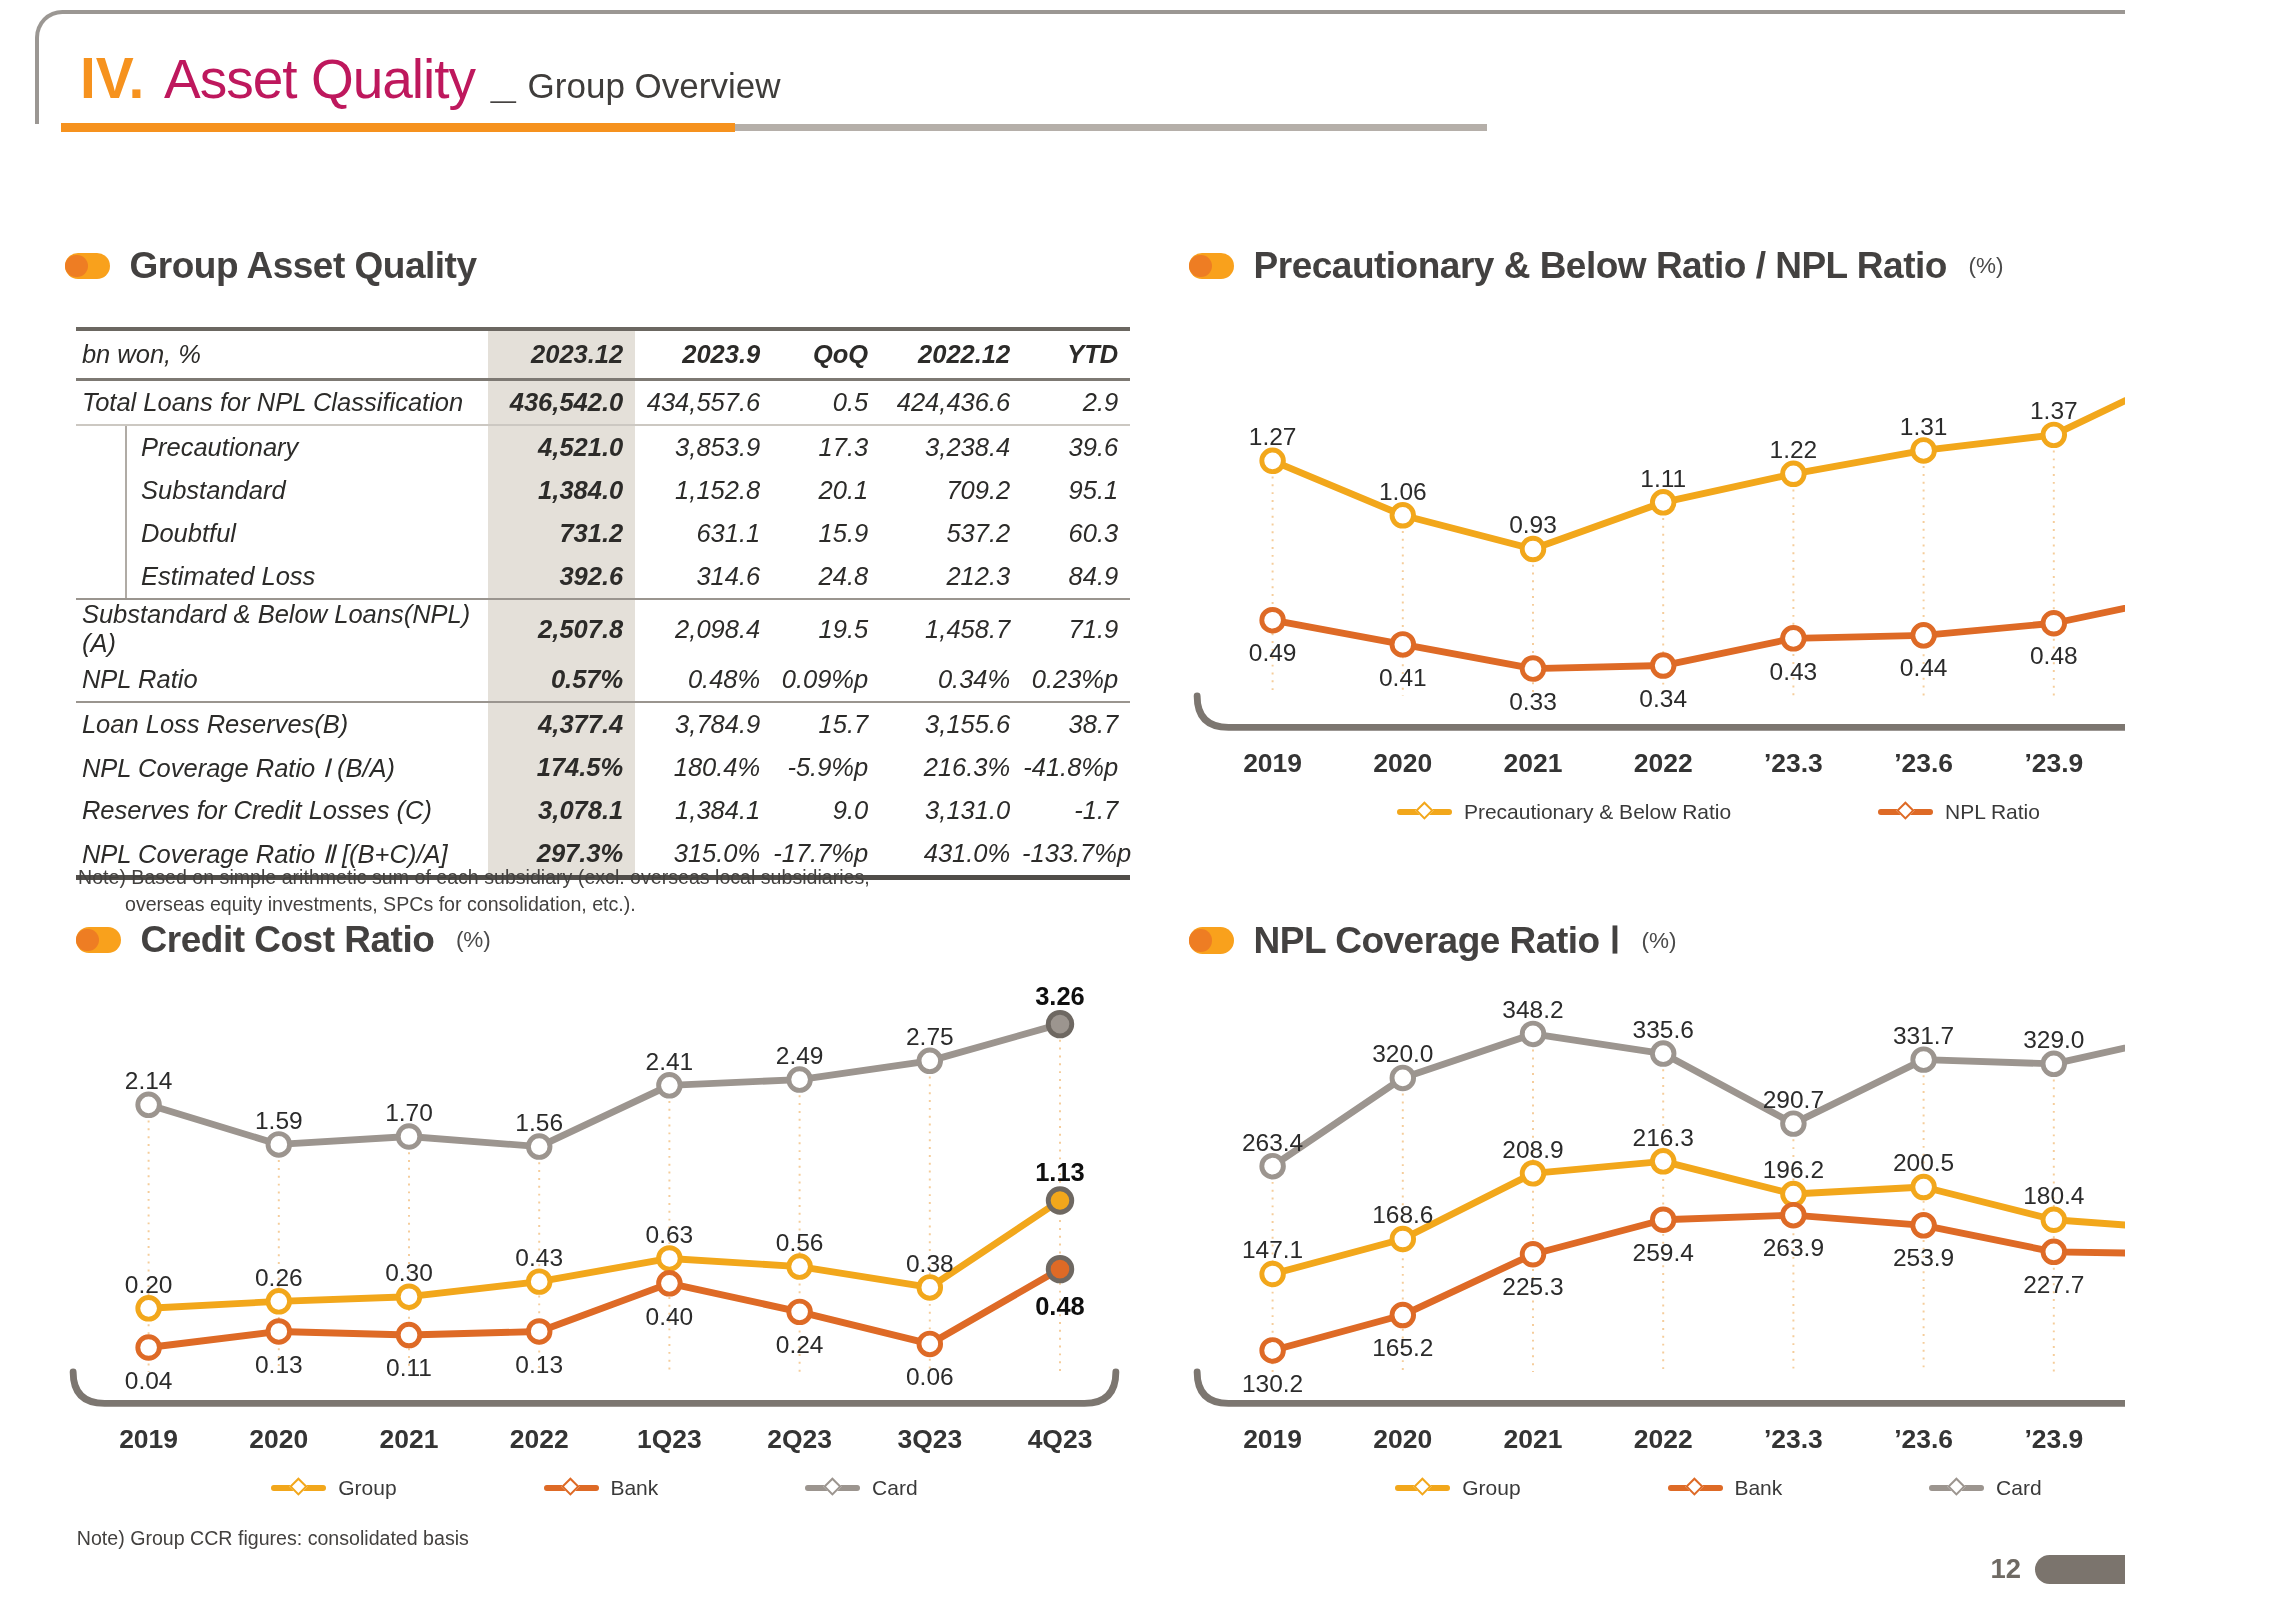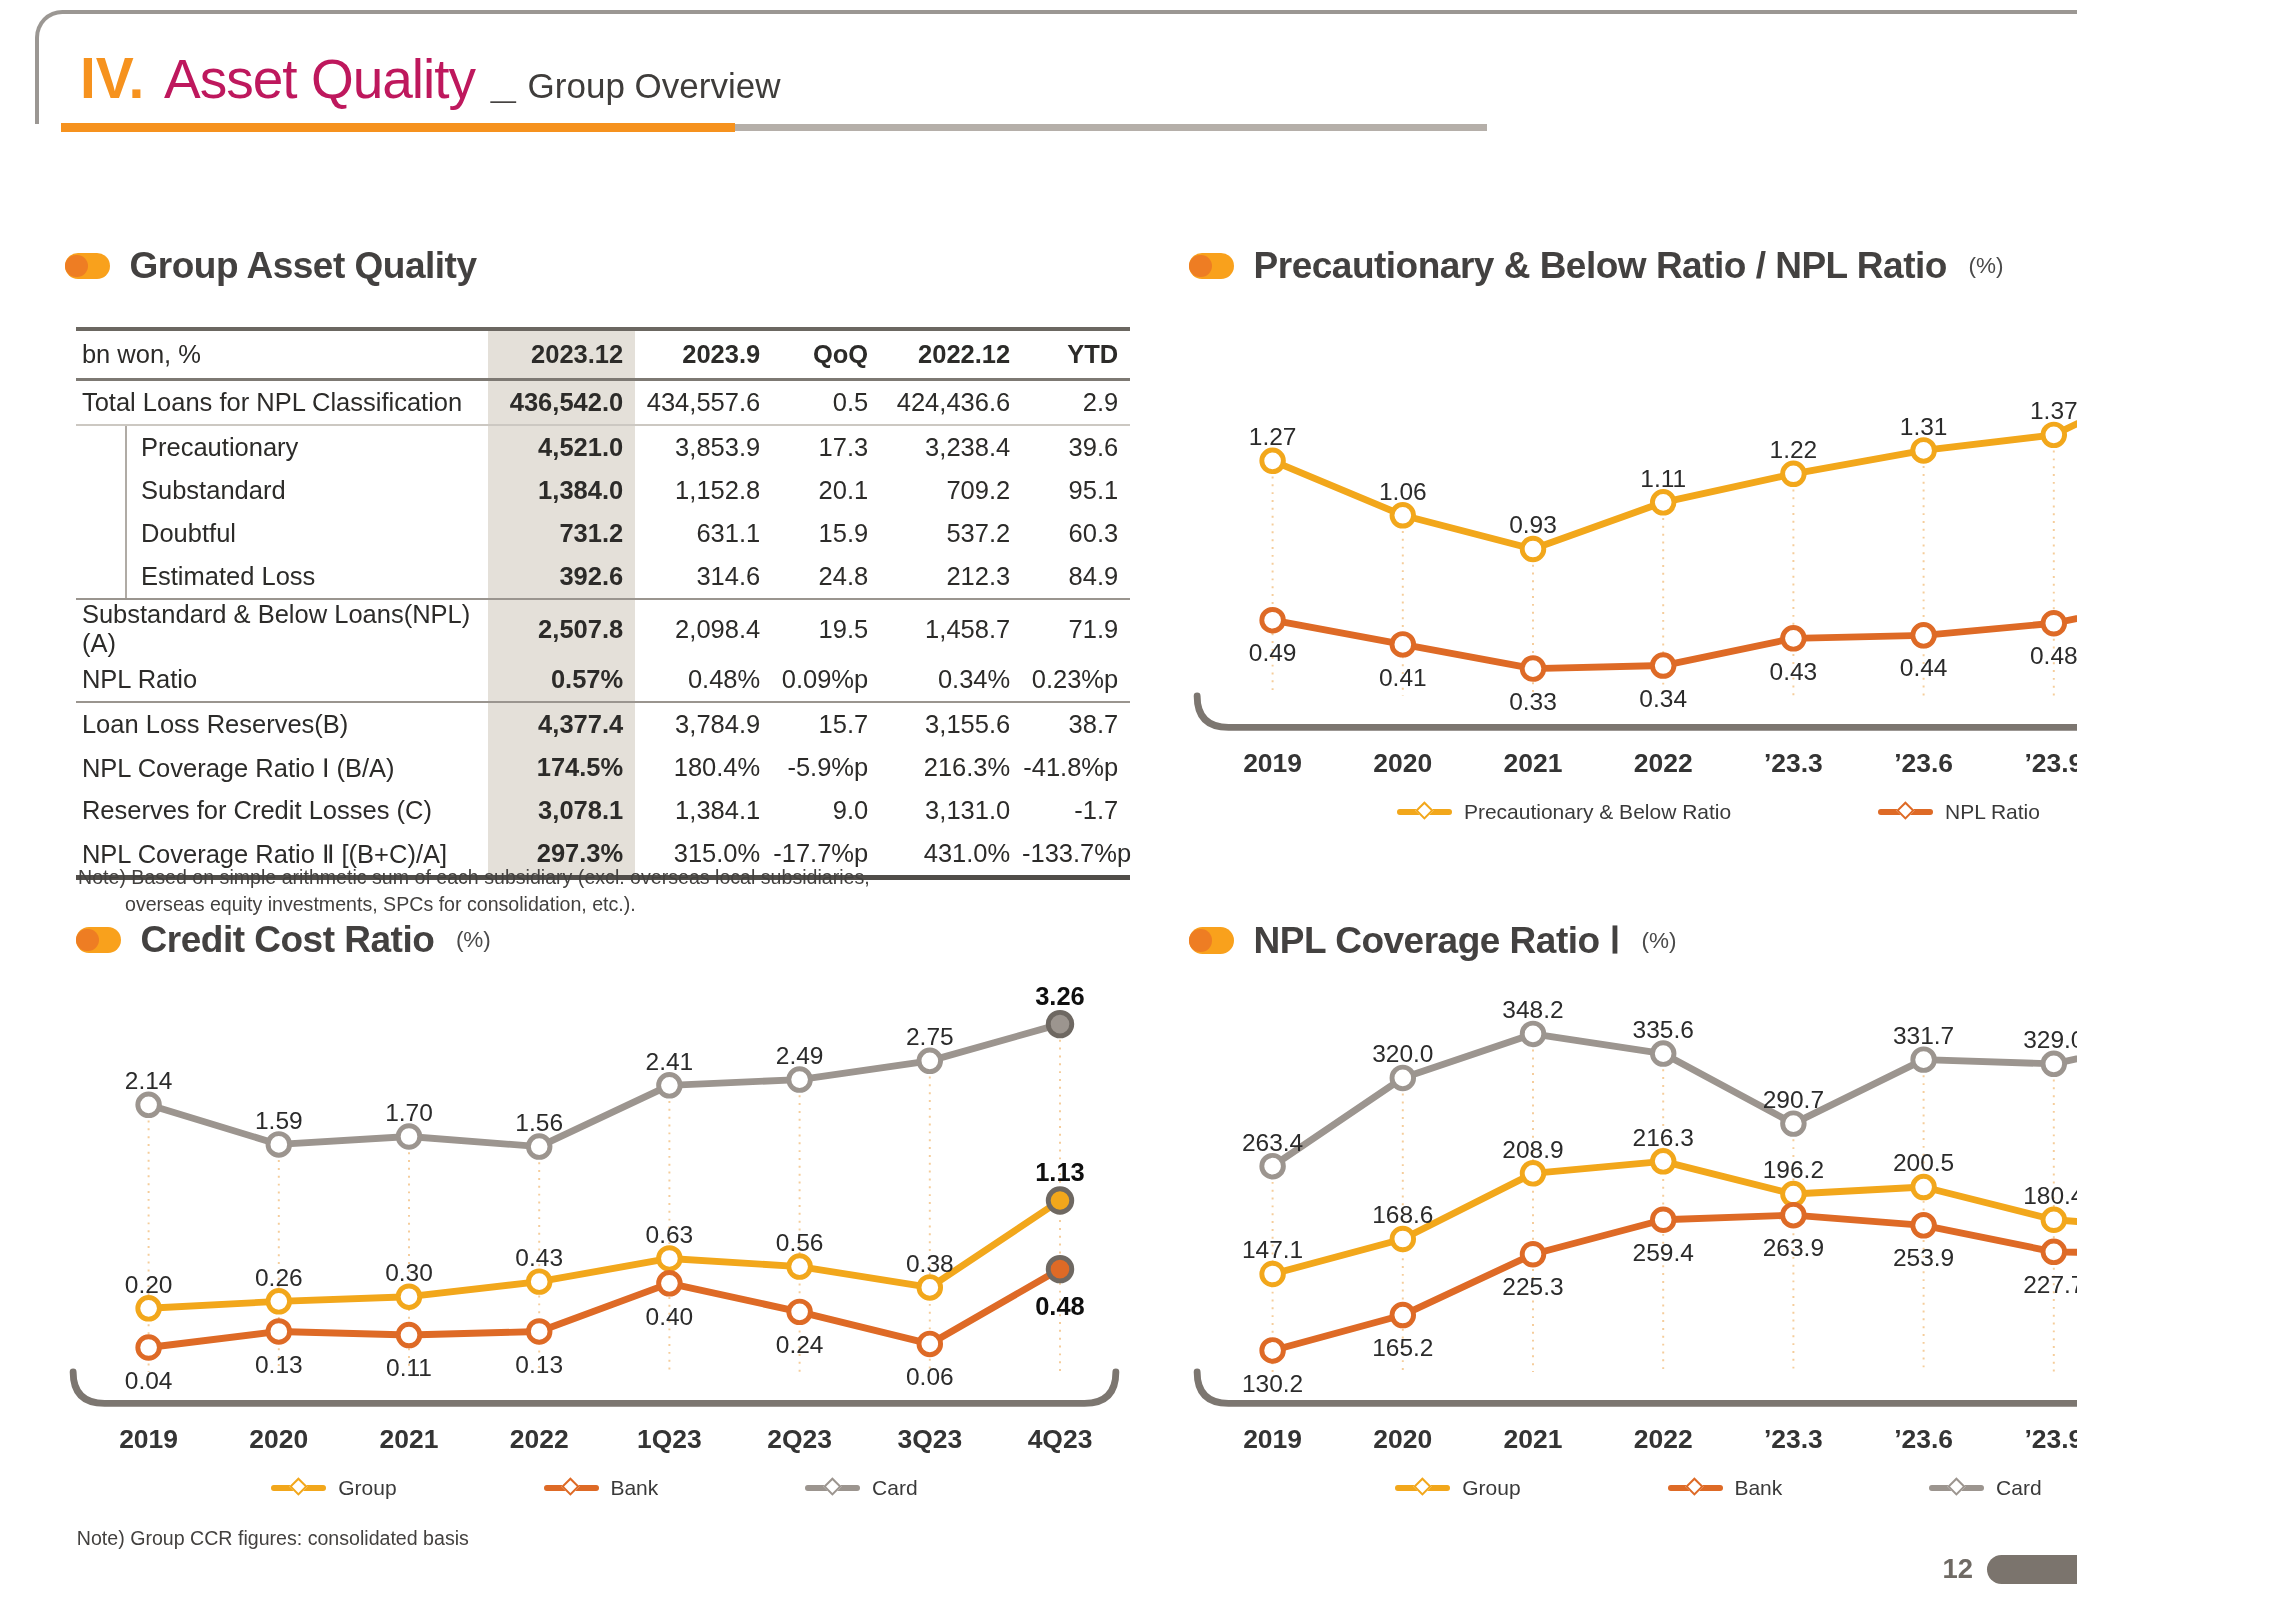--- a/index.html
+++ b/index.html
@@ -1,33 +1,33 @@
 <!DOCTYPE html>
 <html><head>
 <meta charset="utf-8">
 <style>
   html,body{margin:0;padding:0;background:#fff;}
   .slide{position:relative;width:2077px;height:1621px;background:#ffffff;overflow:hidden;
-         font-family:"Liberation Sans",sans-serif;color:#3a3938;}
+         font-family:"Liberation Sans",sans-serif;color:#3a3938;padding-left:48px;}
   .frame{position:absolute;left:35px;top:9.8px;width:2211px;height:110px;
          border:4.9px solid #9b9793;border-bottom:none;border-radius:27.4px 27.4px 0 0;}
   .htitle{position:absolute;left:80px;top:45px;display:flex;align-items:baseline;white-space:nowrap;}
   .hnum{font-size:57px;font-weight:700;color:#F6921E;margin-right:19.6px;}
   .hmain{font-size:55px;font-weight:400;color:#be185d;letter-spacing:-1px;}
   .hsep{font-size:45px;font-weight:700;color:#454341;margin-left:15.7px;}
   .hsub{font-size:35px;color:#3f3d3b;margin-left:11.8px;}
   .div-or{position:absolute;left:61px;top:123px;width:674px;height:8.8px;background:#F6921E;}
   .div-gr{position:absolute;left:735px;top:124px;width:752px;height:6.9px;background:#b5afa9;}
   .sech{position:absolute;display:flex;align-items:center;gap:19.6px;white-space:nowrap;}
   .pill{position:relative;width:45px;height:26.5px;border-radius:13.7px;background:#F9A11C;flex:0 0 auto;}
   .pill::before{content:'';position:absolute;left:0;top:2px;width:22.5px;height:22.5px;border-radius:50%;background:#EE7D23;}
   .sec-title{font-size:37px;font-weight:700;color:#434140;letter-spacing:-0.5px;}
   .sec-unit{font-size:22.5px;color:#4a4a4a;margin-left:2px;}
   
-  table.aq{position:absolute;left:76px;top:327px;width:1054px;border-collapse:collapse;table-layout:fixed;}
+  table.aq{position:absolute;left:76px;top:327px;width:1054px;border-collapse:collapse;table-layout:fixed;font-style:italic;}
   table.aq th,table.aq td{font-size:25.5px;color:#2c2b29;padding:0;}
   table.aq thead th{height:47px;border-top:4.9px solid #6b6761;border-bottom:3.9px solid #7d7973;font-weight:700;}
   table.aq thead th.lblh{text-align:left;padding-left:5.9px;font-weight:400;}
   table.aq td{height:43px;text-align:right;padding-right:11.8px;}
   table.aq thead th{text-align:right;padding-right:11.8px;}
   table.aq td.lbl{text-align:left;padding-left:5.9px;padding-right:0;position:relative;}
   tr.indent td.lbl{padding-left:65px;}
   tr.indent td.lbl::before{content:'';position:absolute;left:49px;top:0;bottom:0;border-left:2.9px solid #b0aba5;}
   .hl{background:#E4E0D9;font-weight:700;}
   tr.sep-light td{border-bottom:2px solid #ccc8c2;}

